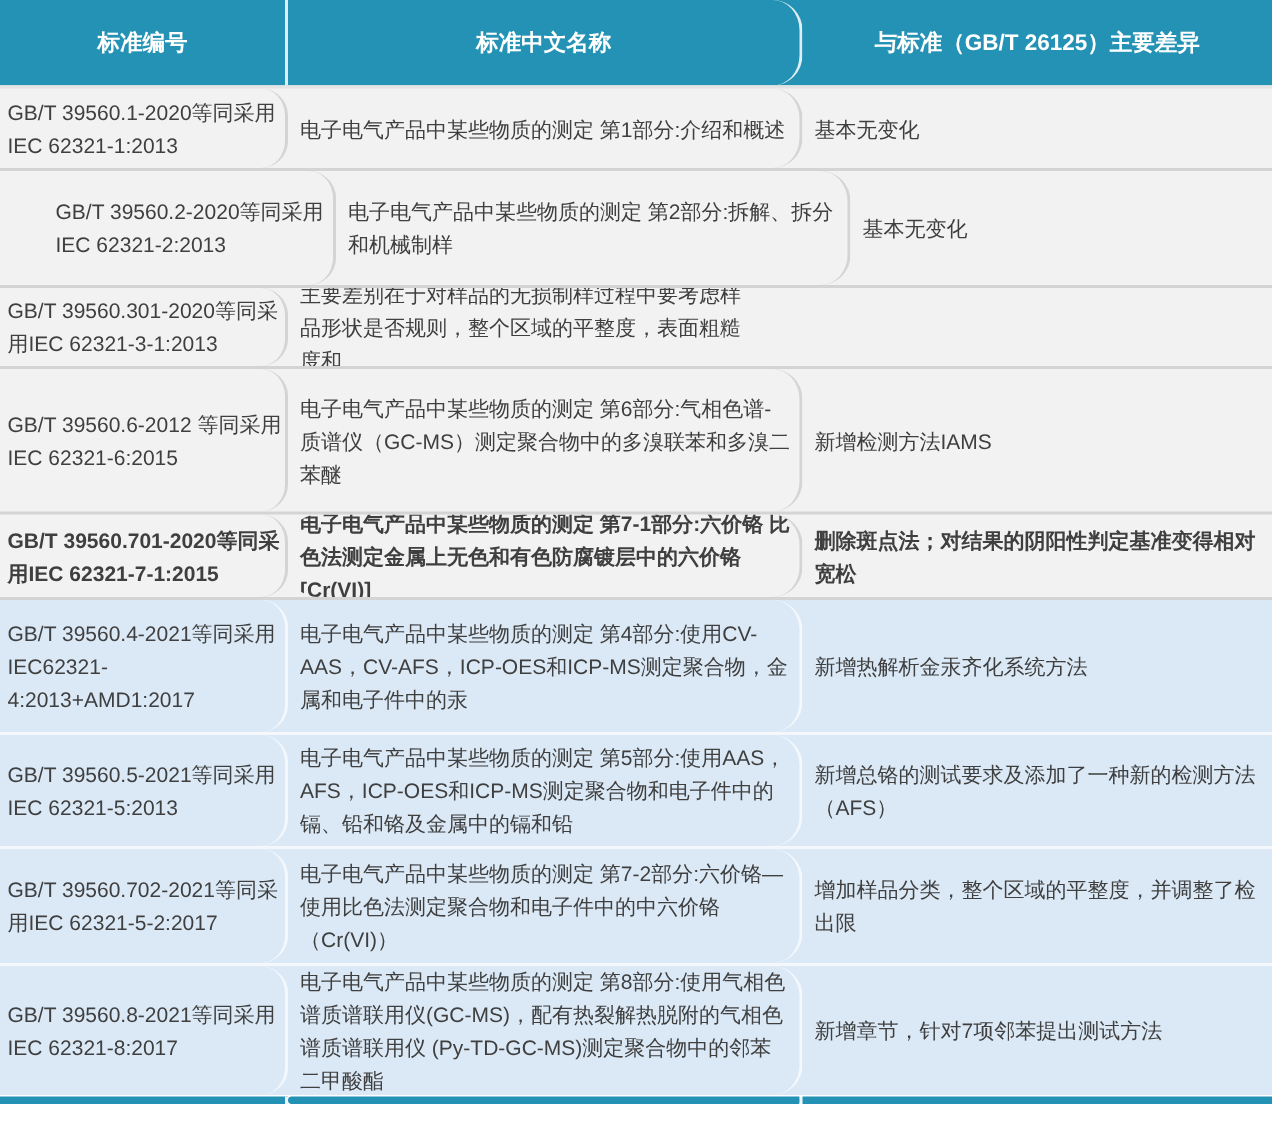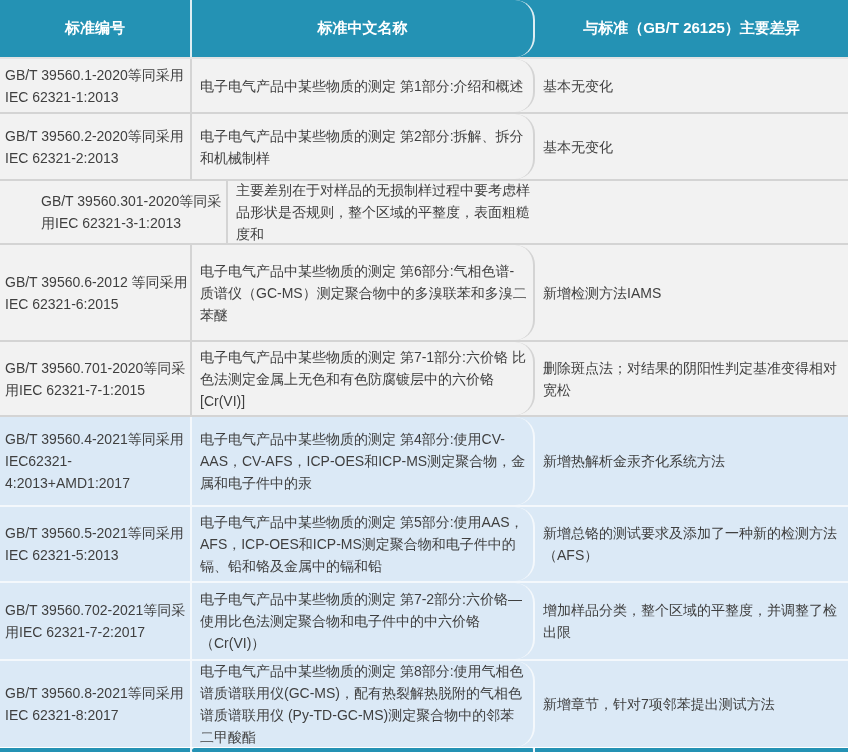--- a/index.html
+++ b/index.html
@@ -17,42 +17,42 @@
   
   .c1{width:192px;flex:0 0 192px;}
   .c2{width:343px;flex:0 0 343px;border-radius:20px;}
   .c3{width:313px;flex:0 0 313px;}
 
   
   .row{display:flex;box-sizing:border-box;overflow:hidden;}
   .cell{display:flex;align-items:center;box-sizing:border-box;
         font-size:14px;line-height:22px;color:#3f3f3f;overflow:hidden;}
   .cell .txt{display:block;width:100%;}
-  .cell.c1{padding:4px 2px 4px 5px;}
+  .cell.c1{padding:4px 2px 4px 5px;border-radius:18px;}
   .cell.c2{padding:4px 6px 4px 8px;}
   .cell.c3{padding:4px 4px 4px 8px;}
 
   .row.gray{background:#f2f2f2;}
   .row.gray .cell{border-right:2px solid #d4d4d4;}
   .row.gray .cell:last-child{border-right:none;}
   .row.gray{border-top:2px solid #d4d4d4;}
   .row.gray:first-child{border-top:2px solid #e3e3e3;}
 
   .row.blue{background:#dbe9f6;}
   .row.blue .cell{border-right:2px solid #f4f8fc;}
   .row.blue .cell:last-child{border-right:none;}
   .row.blue{border-top:2px solid #f4f8fc;}
   .row.blue.first-blue{border-top:2px solid #d4d4d4;}
 
   
   #body .row:nth-child(1){height:55px;}
-  #body .row:nth-child(2){height:67px;}
-  #body .row:nth-child(3){height:64px;padding-left:36px;}
+  #body .row:nth-child(2){height:78px;padding-left:32px;}
+  #body .row:nth-child(3){height:54px;}
   #body .row:nth-child(4){height:97px;}
-  #body .row:nth-child(5){height:75px;}
+  #body .row:nth-child(5){height:57px;font-weight:bold;}
   #body .row:nth-child(6){height:90px;}
   #body .row:nth-child(7){height:76px;}
   #body .row:nth-child(8){height:78px;}
   #body .row:nth-child(9){height:88px;}
 
   
   .bottombar{display:flex;height:5px;border-top:1px solid #ffffff;}
   .bseg{background:#2492b4;box-sizing:border-box;height:100%;}
   .bseg.c1,.bseg.c2{border-right:2px solid #eef4fa;}
 </style>
@@ -137,21 +137,21 @@
         </div>
         <div class="cell c2">
           <span class="txt">电子电气产品中某些物质的测定 第5部分:使用AAS，AFS，ICP-OES和ICP-MS测定聚合物和电子件中的镉、铅和铬及金属中的镉和铅</span>
         </div>
         <div class="cell c3">
           <span class="txt">新增总铬的测试要求及添加了一种新的检测方法（AFS）</span>
         </div>
       </div>
       <div class="row blue">
         <div class="cell c1">
-          <span class="txt">GB/T 39560.702-2021等同采用IEC 62321-7-2:2017</span>
+          <span class="txt">GB/T 39560.702-2021等同采用IEC 62321-5-2:2017</span>
         </div>
         <div class="cell c2">
           <span class="txt">电子电气产品中某些物质的测定 第7-2部分:六价铬—使用比色法测定聚合物和电子件中的中六价铬（Cr(VI)）</span>
         </div>
         <div class="cell c3">
           <span class="txt">增加样品分类，整个区域的平整度，并调整了检出限</span>
         </div>
       </div>
       <div class="row blue">
         <div class="cell c1">

